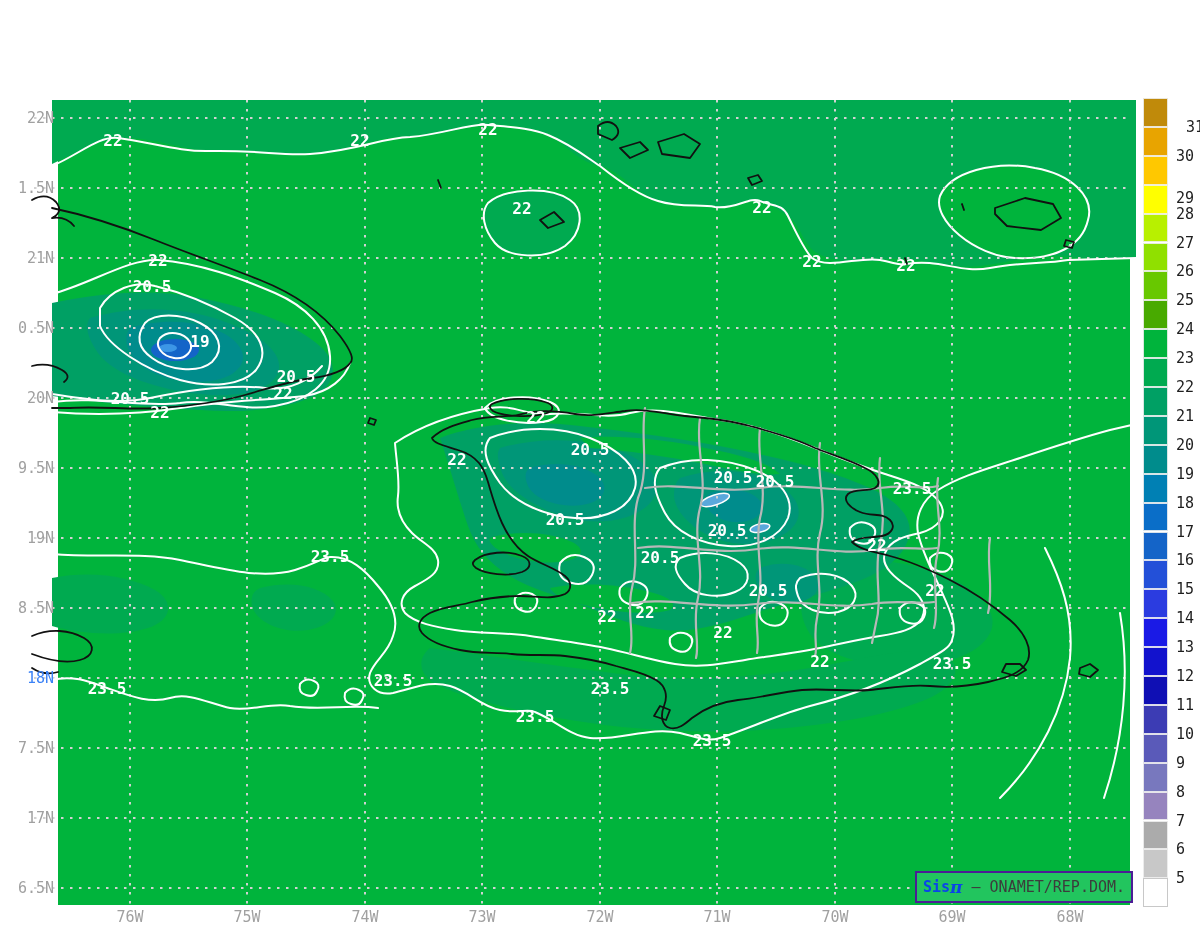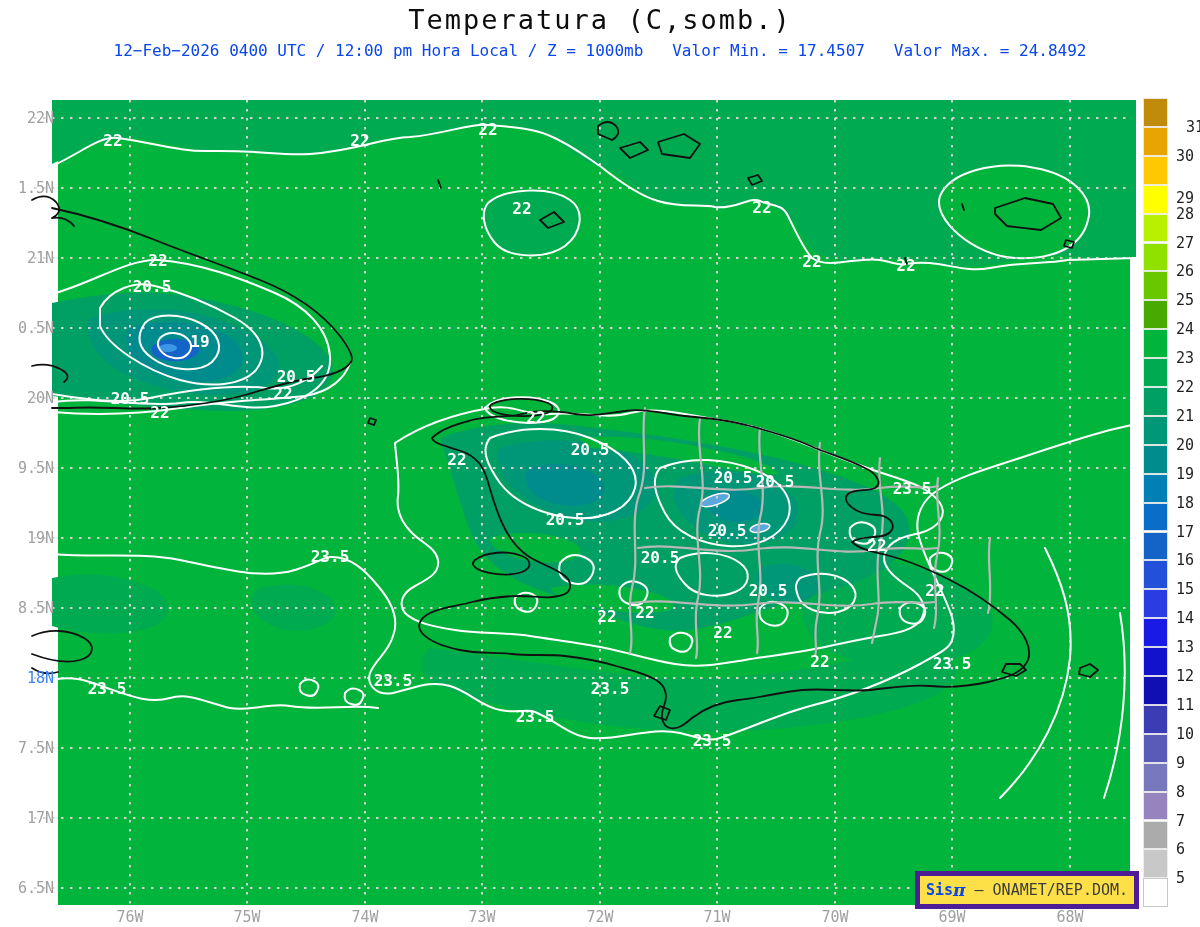--- a/index.html
+++ b/index.html
@@ -14,33 +14,31 @@
   .mapwrap{position:absolute;left:60px;top:100px;width:1068px;height:805px;}
   .mapwrap svg{position:absolute;left:0;top:0;overflow:visible;}
   .clabel{position:absolute;transform:translate(-50%,-50%);color:#ffffff;
           font-size:16px;font-weight:bold;white-space:nowrap;z-index:5;}
   .latlabel{position:absolute;width:52px;text-align:right;font-size:15px;
             transform:translateY(-50%);}
   .lonlabel{position:absolute;transform:translateX(-50%);font-size:15px;top:908px;}
   .cbar{position:absolute;}
   .cbar-cell{position:absolute;left:0;width:25px;box-shadow:inset 0 0 0 1px rgba(240,240,240,.9);}
   .cbar-label{position:absolute;font-size:15px;color:#1e1e1e;transform:translateY(-50%);}
-  .credit{position:absolute;left:915px;top:871px;width:214px;height:28px;background:#fde047;
-          border:5px solid #4c1d95;display:flex;align-items:center;justify-content:center;
+  .credit{position:absolute;left:915px;top:871px;width:214px;height:28px;background:#22c55e;
+          border:2px solid #4c1d95;display:flex;align-items:center;justify-content:center;
           font-size:15px;white-space:pre;z-index:6;}
   .credit .brand{font-weight:bold;}
   .credit .pi{font-family:"DejaVu Serif",serif;font-style:italic;font-size:17px;}
 </style>
 </head>
 <body>
 
 <div class="page">
 
-  <div class="title">Temperatura (C,somb.)</div>
-  <div class="sub sub1" style="color: rgb(10, 70, 232);">12−Feb−2026 0400 UTC / 12:00 pm Hora Local / Z = 1000mb   Valor Min. = 17.4507   Valor Max. = 24.8492</div>
 
   <div class="mapwrap">
     <svg width="1068" height="805" viewBox="0 -8 1068 805">
 
       <rect x="-2" y="-8" width="1072" height="805" fill="#00b43c"></rect>
 
       <g>
 
         <path fill="#00aa50" d="M-8,-8 H1076 V150 C1040,152 1020,150 1000,148 C960,146 930,162 895,158 C860,154 850,148 820,152 C790,156 770,152 757,145 C744,138 740,116 728,108 C716,100 710,96 700,93 C685,88 670,102 655,99 C635,96 615,99 598,93 C575,85 560,62 540,58 C515,53 505,34 488,27 C470,19 448,16 428,17 C400,18 375,30 350,29 C315,27 285,46 250,46 C215,46 180,44 150,43 C120,42 85,26 53,31 C30,35 10,48 -8,56 Z"></path>
 

